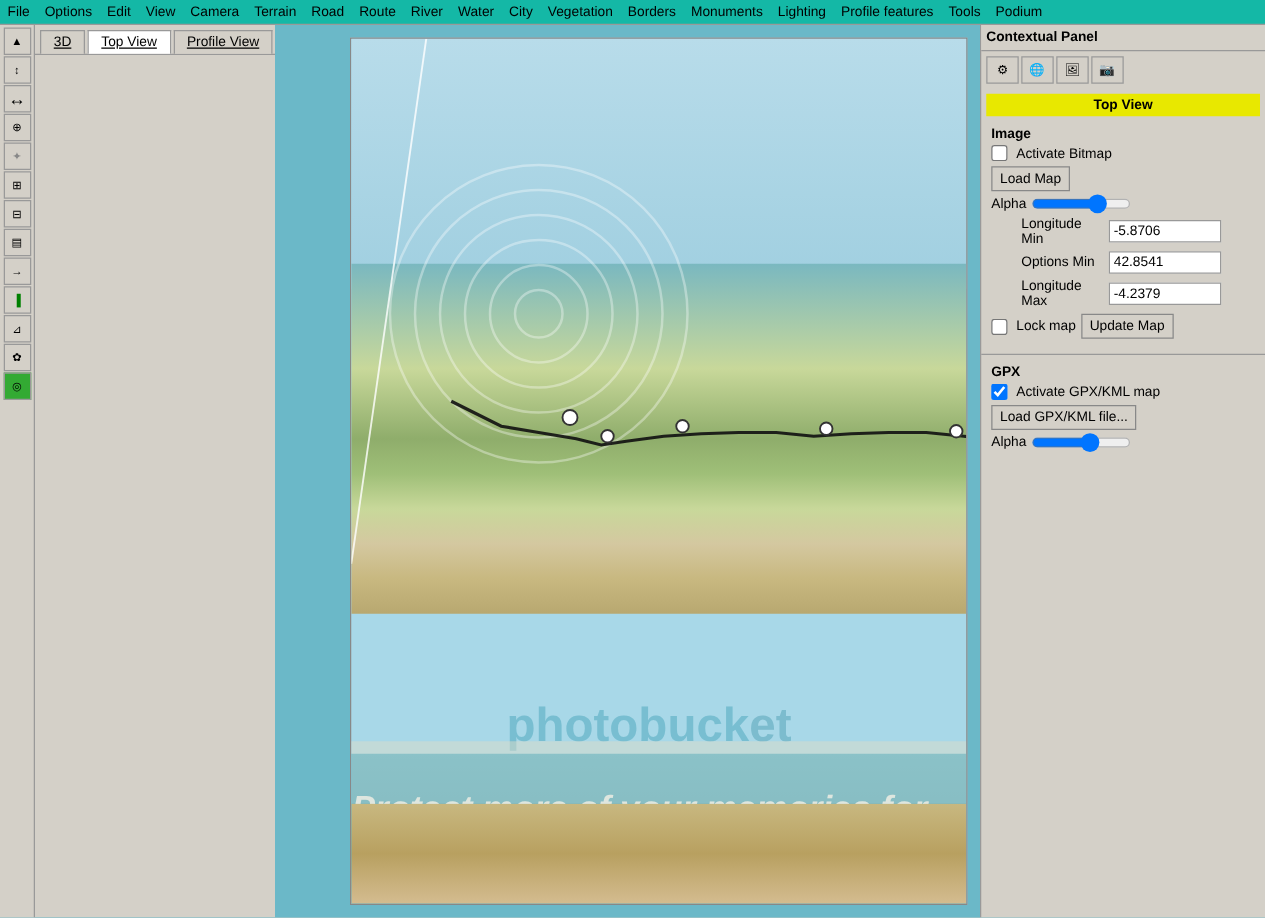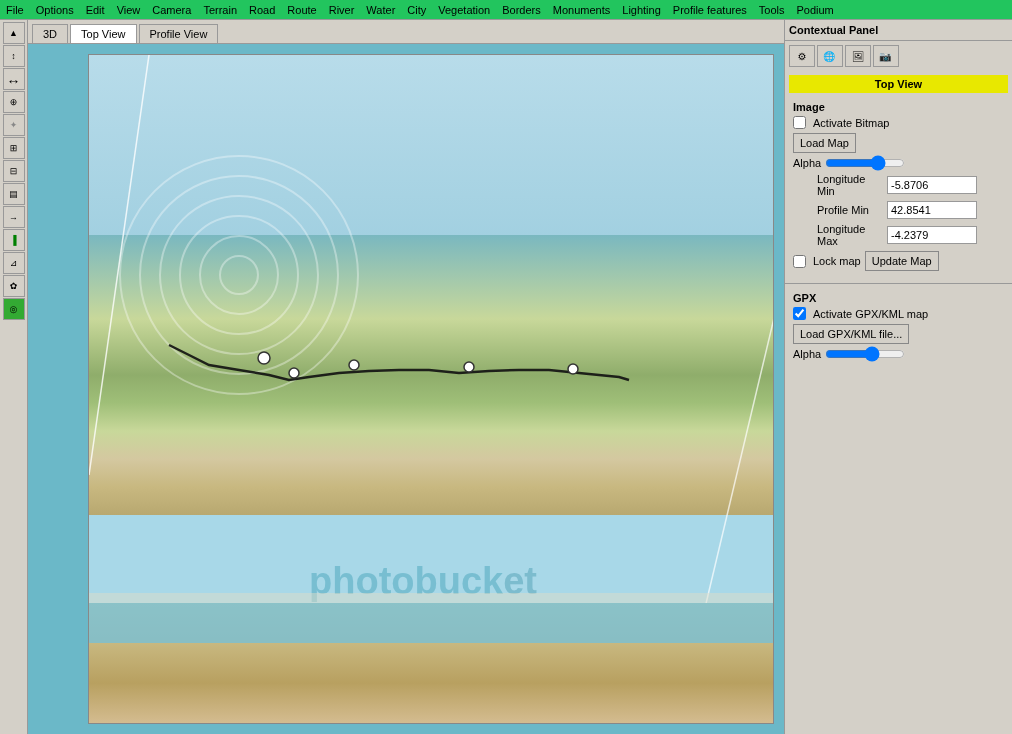--- a/index.html
+++ b/index.html
@@ -1,30 +1,30 @@
 <!DOCTYPE html>
 <html><head>
   <meta charset="utf-8">
   <style>
     * { margin: 0; padding: 0; box-sizing: border-box; }
     body { width: 1012px; height: 734px; font-family: Arial, sans-serif; font-size: 11px; background: #d4d0c8; overflow: hidden; }
 
     
-    #menubar { display: flex; background: #22c55e; border-bottom: 1px solid #999; height: 20px; align-items: center; }
+    #menubar { display: flex; background: #14b8a6; border-bottom: 1px solid #999; height: 20px; align-items: center; }
     .menu-item { padding: 2px 6px; cursor: pointer; font-size: 11px; }
 
     
     #main-container { display: flex; height: 714px; }
 
     
     #left-toolbar { width: 28px; background: #d4d0c8; border-right: 1px solid #999; display: flex; flex-direction: column; align-items: center; padding-top: 2px; gap: 1px; }
     .toolbar-btn { width: 22px; height: 22px; background: #d4d0c8; border: 1px solid #999; display: flex; align-items: center; justify-content: center; cursor: pointer; font-size: 9px; }
 
     
-    #center-content { flex: 1; display: flex; flex-direction: column; }
+    #center-content { flex: 1; display: flex; flex-direction: row; text-decoration: underline; }
 
     
     #tab-bar { display: flex; background: #d4d0c8; border-bottom: 1px solid #999; height: 24px; align-items: flex-end; padding-left: 4px; }
     .tab { padding: 3px 10px; border: 1px solid #999; border-bottom: none; cursor: pointer; font-size: 11px; background: #d4d0c8; margin-right: 2px; }
     .tab.active { background: white; font-weight: normal; }
     .tab-3d { background: #d4d0c8; }
 
     
     #viewport { flex: 1; background: #6bb8c8; position: relative; overflow: hidden; }
 
@@ -187,21 +187,21 @@
       </div>
       <div class="alpha-row panel-row">
         <span>Alpha</span>
         <input type="range" class="alpha-slider" min="0" max="100" value="70" style="">
       </div>
       <div class="panel-row">
         <span class="panel-label">Longitude Min</span>
         <input type="text" class="panel-input" value="-5.8706" style="">
       </div>
       <div class="panel-row">
-        <span class="panel-label">Profile Min</span>
+        <span class="panel-label">Options Min</span>
         <input type="text" class="panel-input" value="42.8541" style="">
       </div>
       <div class="panel-row">
         <span class="panel-label">Longitude Max</span>
         <input type="text" class="panel-input" value="-4.2379" style="">
       </div>
       <div class="panel-row">
         <input type="checkbox" class="panel-checkbox" style="">
         <span>Lock map</span>
         <button class="panel-button">Update Map</button>

